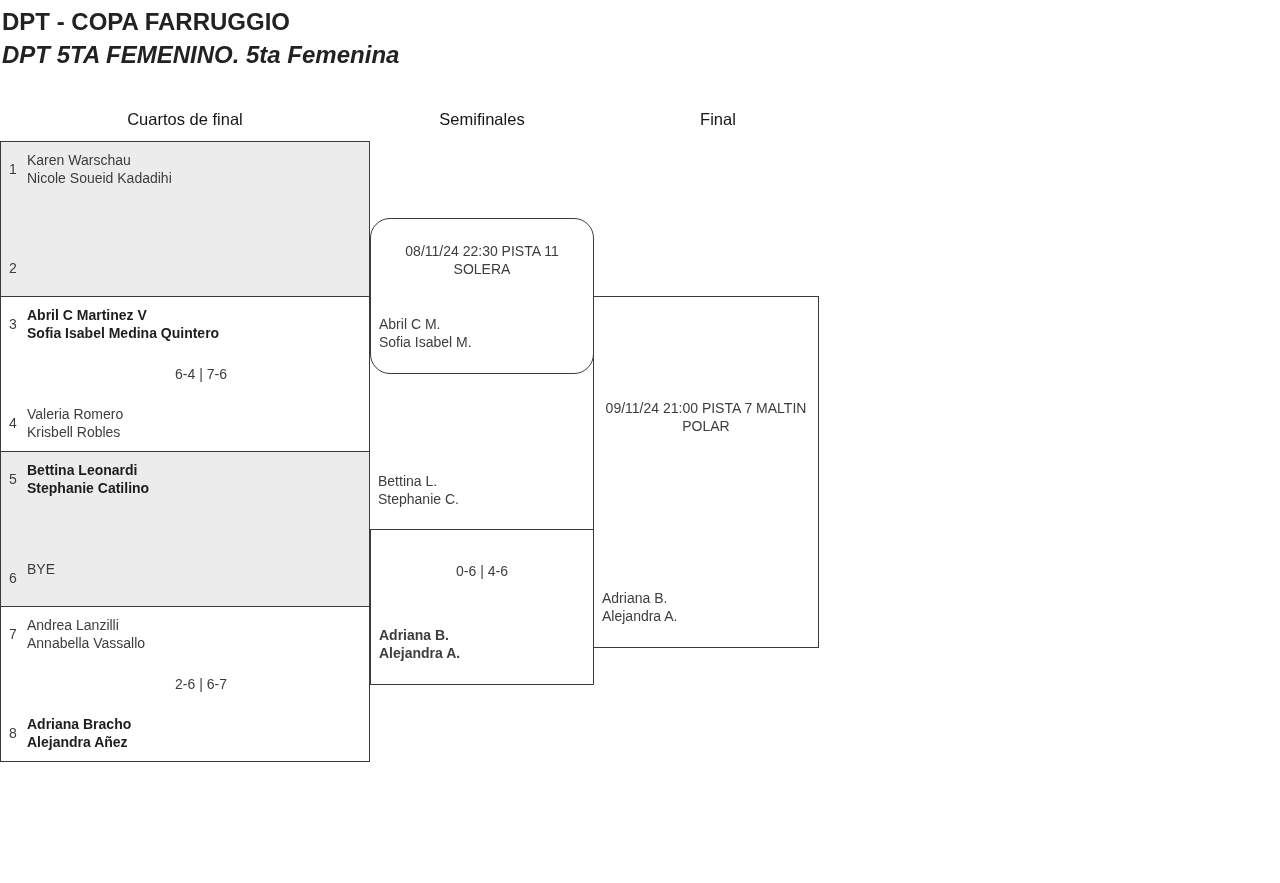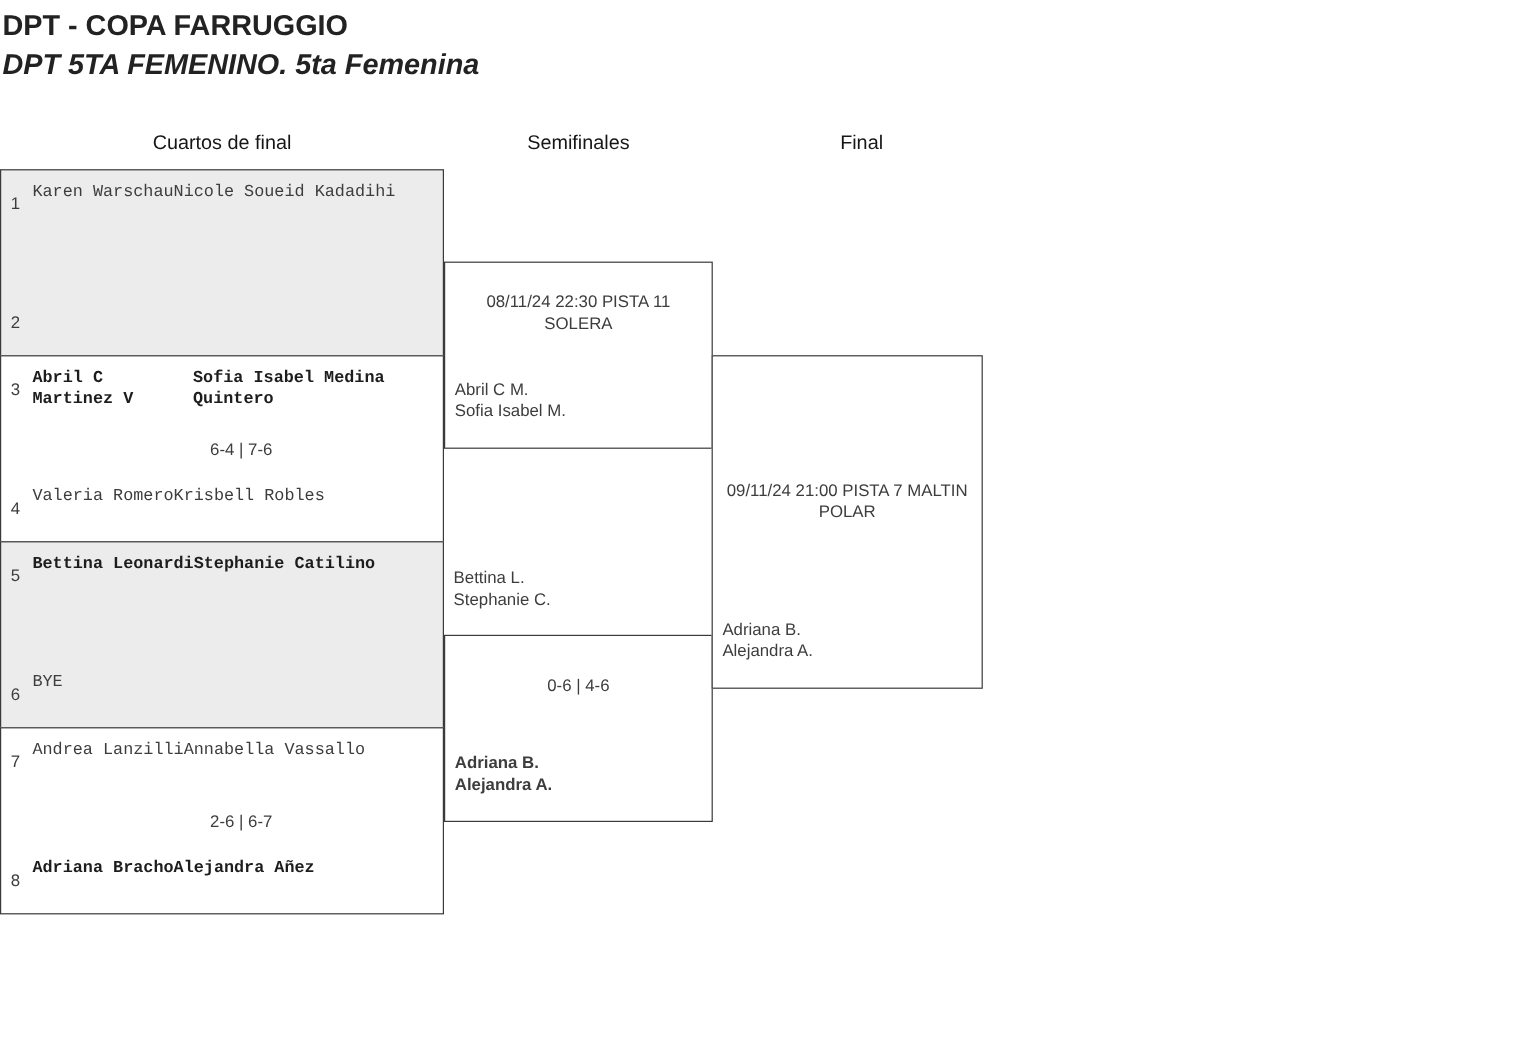--- a/index.html
+++ b/index.html
@@ -21,38 +21,38 @@
   .qf-col{position:absolute;left:0;top:141px;width:370px;}
   .match{box-sizing:border-box;border:1px solid #3a3a3a;background:#ffffff;position:relative;}
   .qf{width:370px;height:156px;}
   .qf + .qf{margin-top:-1px;}
   .qf.shaded{background:#ececec;}
 
   .slot{position:absolute;left:0;right:0;display:flex;align-items:center;}
   .slot.top{top:9px;}
   .slot.bottom{bottom:10px;}
   .seed{flex:none;width:18px;margin-left:8px;font-size:14px;color:#3d3d3d;}
-  .names{display:flex;flex-direction:row;justify-content:center;min-height:36px;
-         font-size:14px;line-height:18px;color:#3d3d3d;font-family:Liberation Mono, monospace;}
+  .names{display:flex;flex-direction:column;justify-content:space-between;min-height:36px;
+         font-size:14px;line-height:18px;color:#3d3d3d;}
   .names .line:empty{display:none;}
   .bold-names{font-weight:700;color:#1d1d1d;}
 
   .score{position:absolute;left:0;right:0;top:50%;transform:translateY(-50%);
          text-align:center;font-size:14px;color:#3d3d3d;margin-left:32px;}
 
   .sf{position:absolute;left:370px;width:224px;height:156px;}
-  #sf1{top:218px;}
+  #sf1{top:218px;border-radius:20px;}
   #sf2{top:529px;padding-left:15px;}
   .minfo{position:absolute;left:12px;right:12px;top:23px;text-align:center;
          font-size:14px;line-height:18px;color:#3d3d3d;}
   .sf-score{position:absolute;left:0;right:0;top:33px;text-align:center;font-size:14px;color:#3d3d3d;}
   .box-names{position:absolute;left:8px;bottom:22px;font-size:14px;line-height:18px;color:#3d3d3d;}
   .floating-names{position:absolute;left:378px;top:472px;font-size:14px;line-height:18px;color:#3d3d3d;}
 
-  .final{position:absolute;left:593px;top:296px;width:226px;height:278px;}
+  .final{position:absolute;left:593px;top:296px;width:226px;height:352px;}
   .final .minfo{top:102px;left:0;right:0;}
 </style>
 </head>
 <body>
 
 <div class="page">
 
   <div class="title">DPT - COPA FARRUGGIO</div>
   <div class="subtitle">DPT 5TA FEMENINO. 5ta Femenina</div>
 

